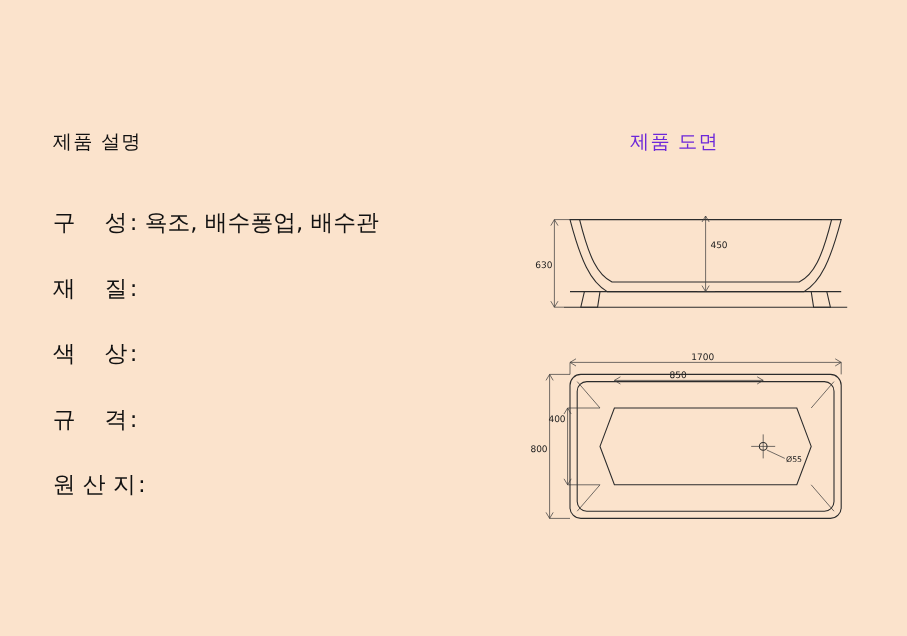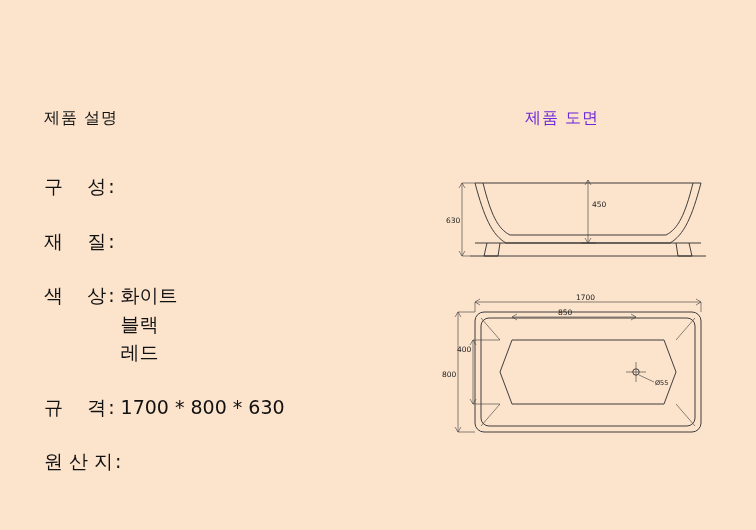--- a/index.html
+++ b/index.html
@@ -100,39 +100,36 @@
 
 <div class="page">
 
   <div class="spec-title">제품 설명</div>
 
   <div class="spec-list">
 
     <div class="spec-row">
       <span class="spec-label">구    성</span>
       <span class="spec-sep">:</span>
+      <span class="spec-value">욕조, 배수퐁업, 배수관</span>
     </div>
 
     <div class="spec-row">
       <span class="spec-label">재    질</span>
       <span class="spec-sep">:</span>
     </div>
 
     <div class="spec-row">
       <span class="spec-label">색    상</span>
       <span class="spec-sep">:</span>
-      <span class="spec-value">화이트
-블랙
-레드</span>
     </div>
 
     <div class="spec-row">
       <span class="spec-label">규    격</span>
       <span class="spec-sep">:</span>
-      <span class="spec-value">1700 * 800 * 630</span>
     </div>
 
     <div class="spec-row">
       <span class="spec-label">원 산 지</span>
       <span class="spec-sep">:</span>
     </div>
 
   </div>
 
   <div class="draw-title">제품 도면</div>

